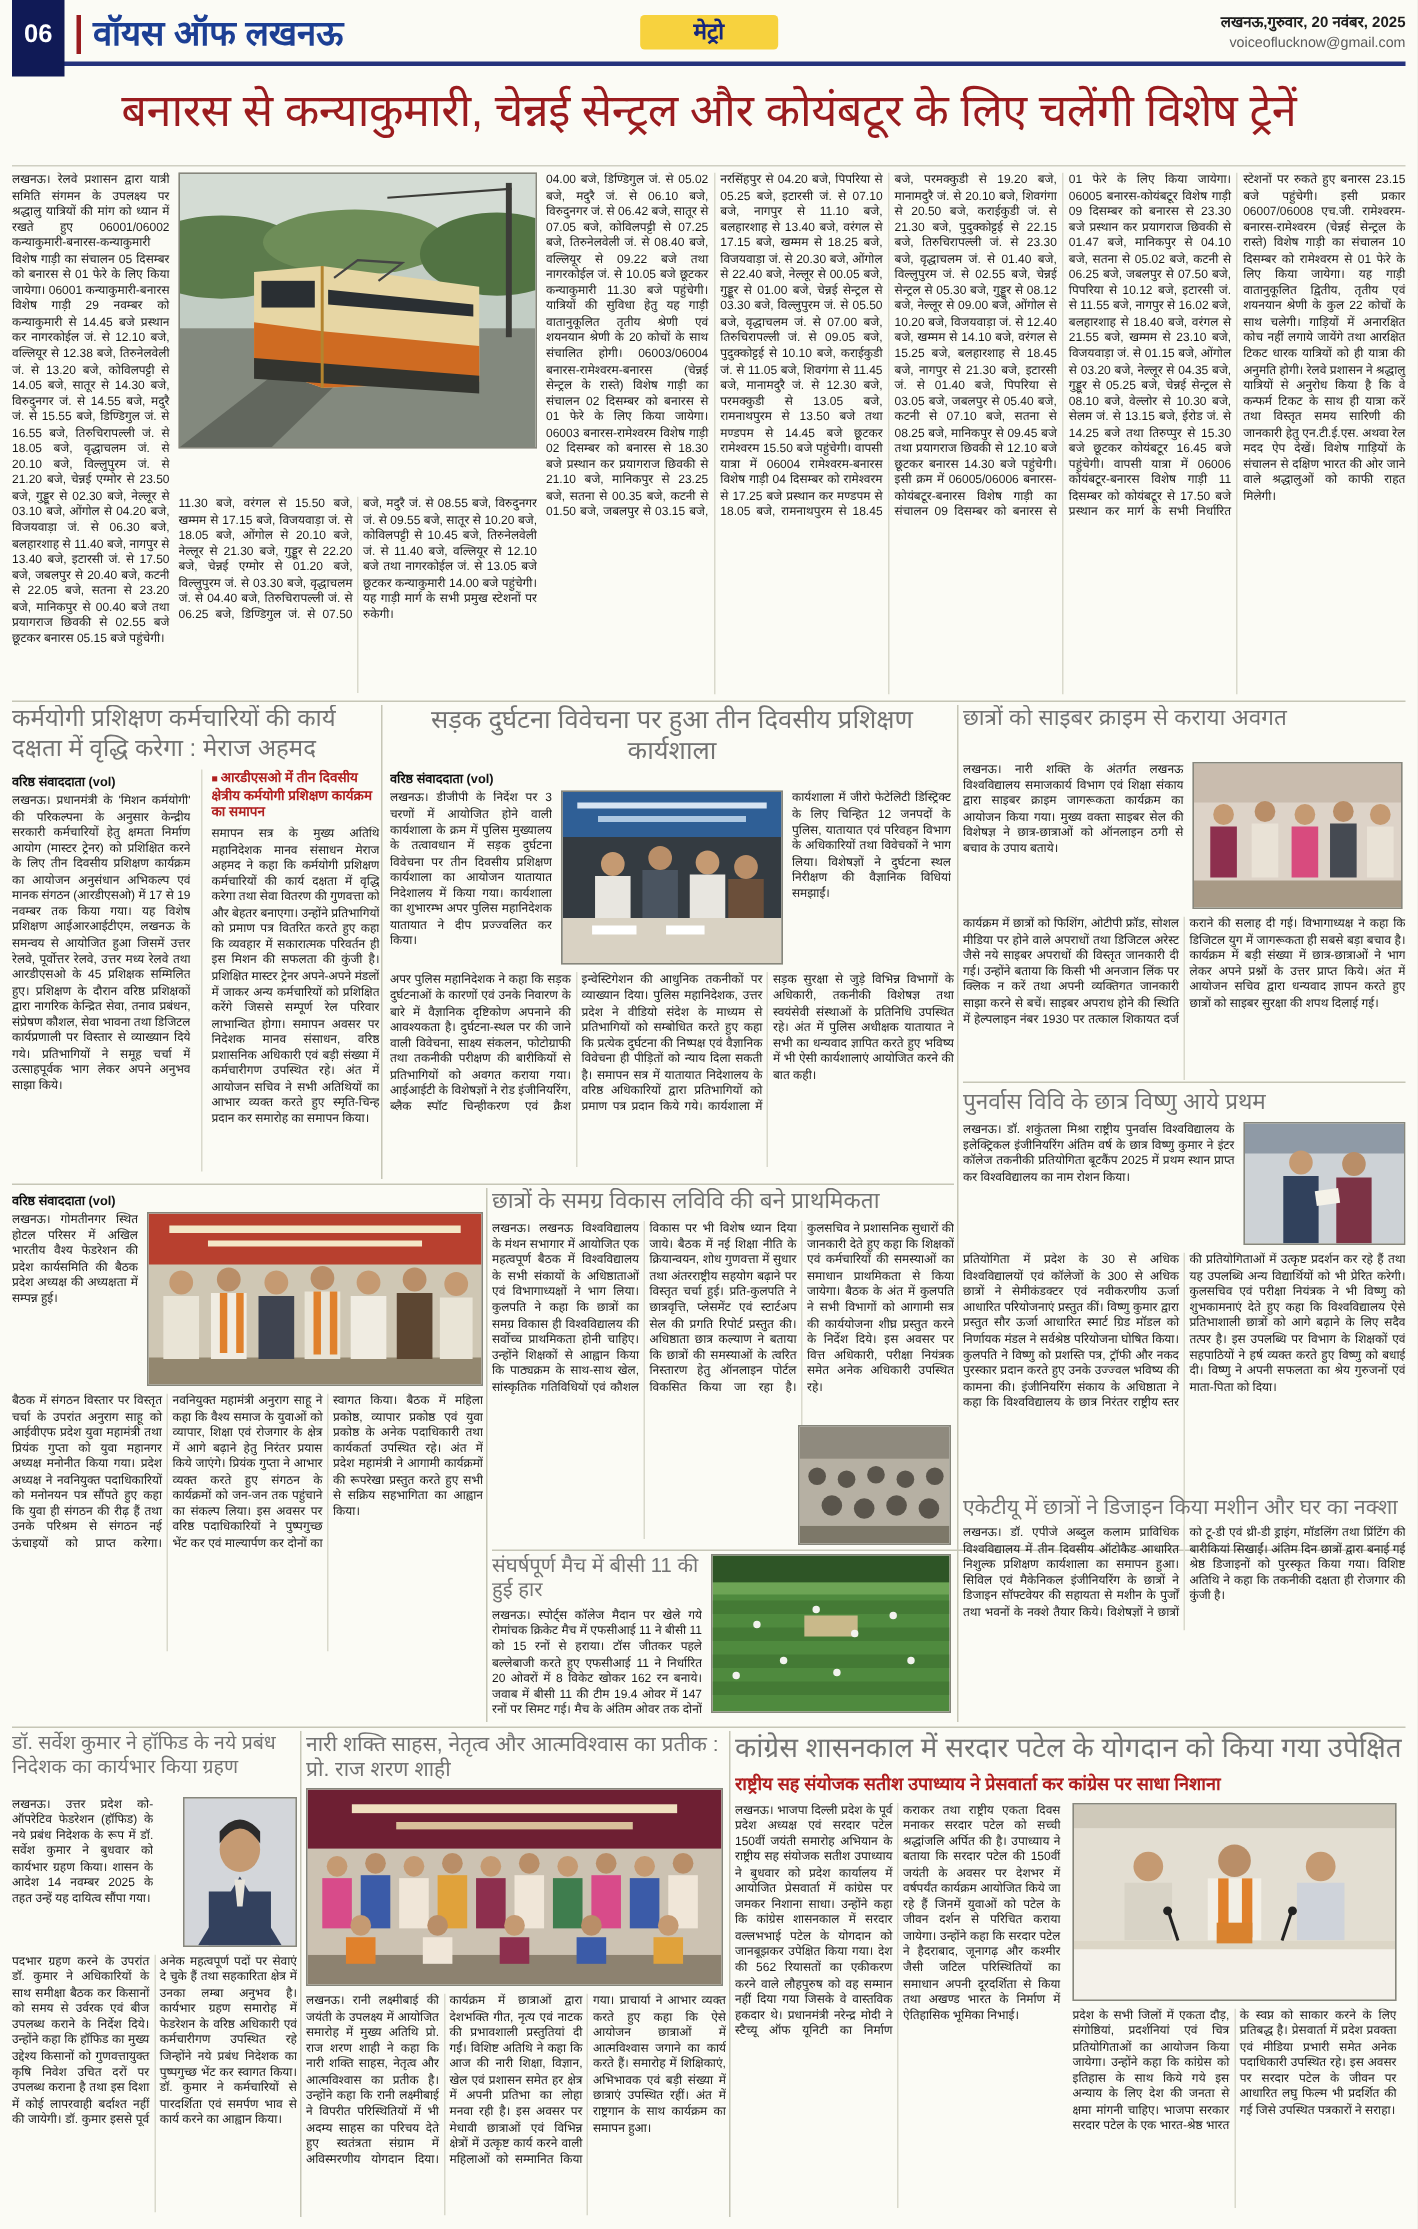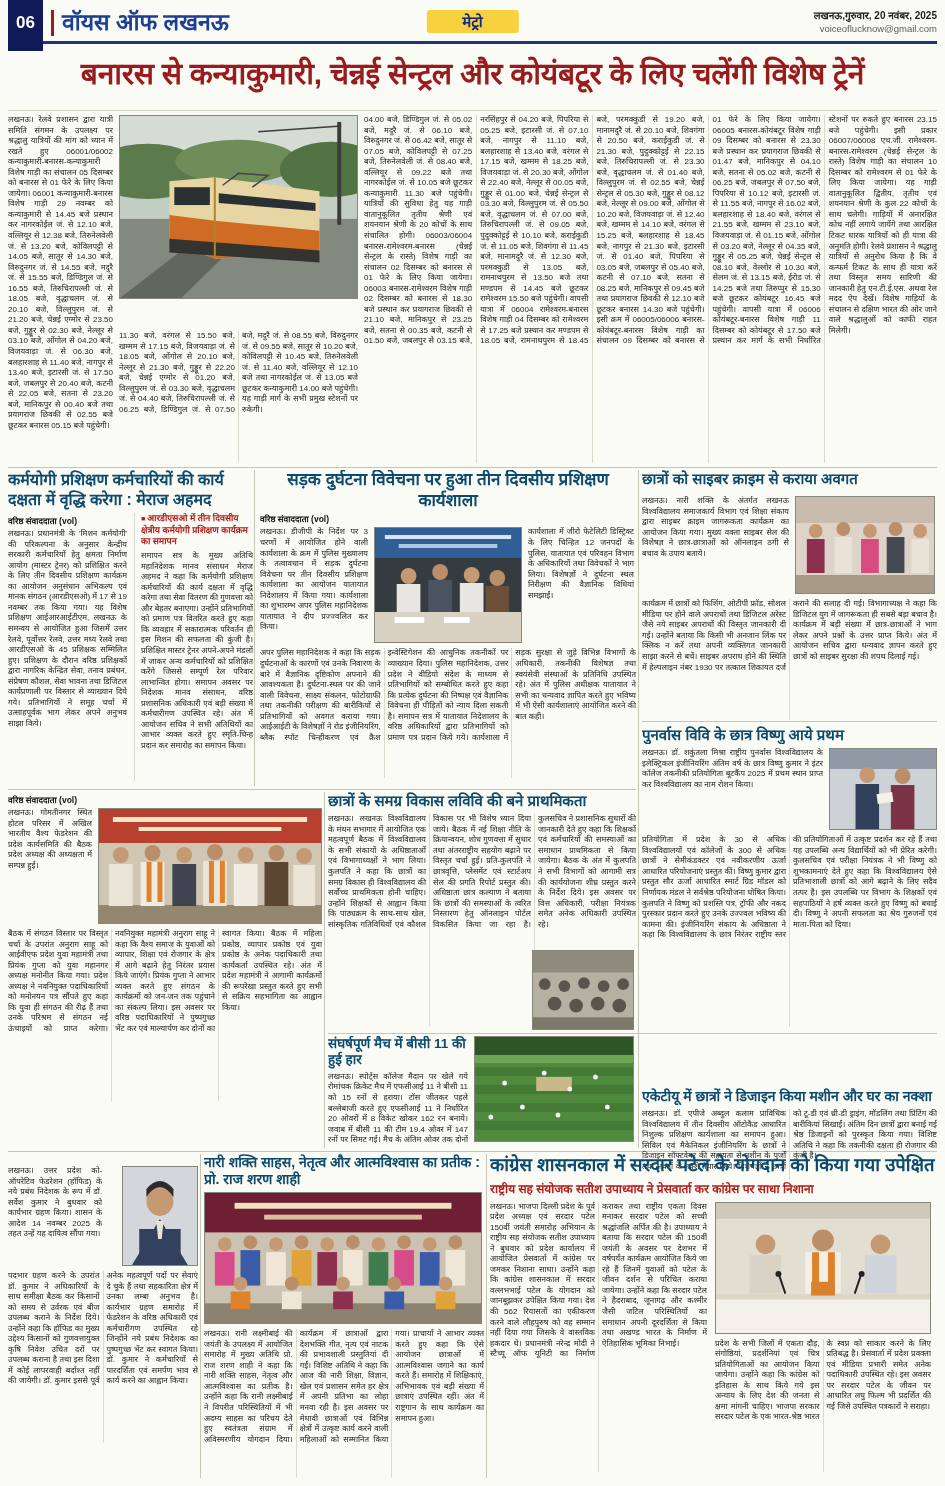--- a/index.html
+++ b/index.html
@@ -1,21 +1,21 @@
 <!DOCTYPE html>
 <html style="--masthead-blue: #1c3f94; --section-bg: #f7d23e; --headline-red: #9a1b1e; --accent-red: #b01f1f; --rule-blue: #24327c;"><head>
 <meta charset="utf-8">
 <style>
   *{margin:0;padding:0;box-sizing:border-box}
   html,body{background:#e9e9e2}
   .page{position:relative;width:945px;height:1486px;margin:0 auto;background:#fbfbf5;
         font-family:"Liberation Sans","DejaVu Sans",sans-serif;color:#161616;overflow:hidden}
   .abs{position:absolute}
   .bt{font-size:8px;line-height:1.32;text-align:justify;overflow:hidden;word-break:break-word;color:#1b1b1b}
-  .hl{font-weight:700;color:#0c4a6e;line-height:1.22}
+  .hl{font-weight:400;color:#737373;line-height:1.22}
   .fit{white-space:nowrap;overflow:hidden;display:block;transform-origin:left center}
   .byline{font-size:8.5px;font-weight:700;color:#111;margin:2px 0 3px}
   .subhead-red{font-size:9px;font-weight:700;color:var(--accent-red,#b01f1f);line-height:1.3;margin-bottom:3px}
   .subhead-red::before{content:"■ ";font-size:7px}
   .photo{border:1px solid #86867c;background:#cfcfc6;overflow:hidden}
   .photo svg{display:block;width:100%;height:100%}
   .cap{font-size:9.5px;font-weight:700;line-height:1.28;color:#0e0e0e}
   .divider{position:absolute;background:#c6c6b6}
   .cols2{column-count:2;column-gap:7px;column-rule:1px solid #d9d9cc}
   .cols3{column-count:3;column-gap:7px;column-rule:1px solid #d9d9cc}
@@ -26,21 +26,21 @@
   .pageno{background:#101a56;color:#fff;font-weight:700;font-size:17px;padding:20px 8px;line-height:1}
   .mastbar{width:3px;height:26px;background:var(--headline-red,#9a1b1e);margin:0 8px}
   .mast-title{color:var(--masthead-blue,#1c3f94);font-size:23px;font-weight:700;line-height:1}
   .section-pill{position:absolute;left:50%;top:6px;transform:translateX(-50%);
                 background:var(--section-bg,#f7d23e);color:#15267d;font-weight:700;font-size:15px;
                 padding:4px 36px;border-radius:3px;line-height:1}
   .mast-right{margin-left:auto;text-align:right;line-height:1.35}
   .dateline{font-weight:700;font-size:10px;color:#1d1d1d}
   .email{font-size:9.5px;color:#5a5a5a}
   .lead-headline{position:absolute;left:8px;top:52px;width:929px;text-align:center;
-                 font-size:30px;font-weight:700;letter-spacing:-0.3px;
+                 font-size:30px;font-weight:400;letter-spacing:-0.3px;
                  color:var(--headline-red,#9a1b1e)}
 </style>
 </head>
 <body>
 
 <div class="page">
 
   <header class="masthead">
     <span class="pageno">06</span>
     <span class="mastbar"></span>
@@ -131,21 +131,21 @@
           <rect x="70" y="89" width="26" height="6" fill="#ffffff"></rect>
         </svg>
       </div>
       <div class="bt" style="width:106px;height:116px">कार्यशाला में जीरो फेटेलिटी डिस्ट्रिक्ट के लिए चिन्हित 12 जनपदों के पुलिस, यातायात एवं परिवहन विभाग के अधिकारियों तथा विवेचकों ने भाग लिया। विशेषज्ञों ने दुर्घटना स्थल निरीक्षण की वैज्ञानिक विधियां समझाईं।</div>
     </div>
     <div class="bt cols3" style="margin-top:5px;height:130px">अपर पुलिस महानिदेशक ने कहा कि सड़क दुर्घटनाओं के कारणों एवं उनके निवारण के बारे में वैज्ञानिक दृष्टिकोण अपनाने की आवश्यकता है। दुर्घटना-स्थल पर की जाने वाली विवेचना, साक्ष्य संकलन, फोटोग्राफी तथा तकनीकी परीक्षण की बारीकियों से प्रतिभागियों को अवगत कराया गया। आईआईटी के विशेषज्ञों ने रोड इंजीनियरिंग, ब्लैक स्पॉट चिन्हीकरण एवं क्रैश इन्वेस्टिगेशन की आधुनिक तकनीकों पर व्याख्यान दिया। पुलिस महानिदेशक, उत्तर प्रदेश ने वीडियो संदेश के माध्यम से प्रतिभागियों को सम्बोधित करते हुए कहा कि प्रत्येक दुर्घटना की निष्पक्ष एवं वैज्ञानिक विवेचना ही पीड़ितों को न्याय दिला सकती है। समापन सत्र में यातायात निदेशालय के वरिष्ठ अधिकारियों द्वारा प्रतिभागियों को प्रमाण पत्र प्रदान किये गये। कार्यशाला में सड़क सुरक्षा से जुड़े विभिन्न विभागों के अधिकारी, तकनीकी विशेषज्ञ तथा स्वयंसेवी संस्थाओं के प्रतिनिधि उपस्थित रहे। अंत में पुलिस अधीक्षक यातायात ने सभी का धन्यवाद ज्ञापित करते हुए भविष्य में भी ऐसी कार्यशालाएं आयोजित करने की बात कही।</div>
   </section>
 
   <section class="abs" style="left:642px;top:470px;width:295px;height:250px;overflow:hidden">
     <div class="hl fit" style="font-size:15px">छात्रों को साइबर क्राइम से कराया अवगत</div>
-    <div style="display:flex;gap:6px;margin-top:8px;height:98px">
+    <div style="display:flex;gap:6px;margin-top:20px;height:98px">
       <div class="bt" style="width:147px;height:98px">लखनऊ। नारी शक्ति के अंतर्गत लखनऊ विश्वविद्यालय समाजकार्य विभाग एवं शिक्षा संकाय द्वारा साइबर क्राइम जागरूकता कार्यक्रम का आयोजन किया गया। मुख्य वक्ता साइबर सेल की विशेषज्ञ ने छात्र-छात्राओं को ऑनलाइन ठगी से बचाव के उपाय बताये।</div>
       <div class="photo" style="width:140px;height:98px">
         <svg viewBox="0 0 140 96" preserveAspectRatio="none">
           <rect width="140" height="96" fill="#ddd3c8"></rect>
           <rect width="140" height="26" fill="#c9bcae"></rect>
           <rect y="78" width="140" height="18" fill="#a89a86"></rect>
           <circle cx="20" cy="34" r="7" fill="#c59a72"></circle>
             <rect x="11" y="42" width="18" height="34" fill="#8d2f4e"></rect>
           <circle cx="48" cy="32" r="7" fill="#b98e68"></circle>
             <rect x="39" y="40" width="18" height="36" fill="#e9e2d6"></rect>
@@ -173,21 +173,21 @@
             <rect x="26" y="35" width="24" height="45" fill="#31415c"></rect>
           <circle cx="74" cy="27" r="8" fill="#b98e68"></circle>
             <rect x="62" y="36" width="24" height="44" fill="#7c3345"></rect>
           <rect x="48" y="44" width="16" height="10" fill="#f5f2e8" transform="rotate(-8 56 49)"></rect>
         </svg>
       </div>
     </div>
     <div class="bt cols2" style="margin-top:5px;height:192px">प्रतियोगिता में प्रदेश के 30 से अधिक विश्वविद्यालयों एवं कॉलेजों के 300 से अधिक छात्रों ने सेमीकंडक्टर एवं नवीकरणीय ऊर्जा आधारित परियोजनाएं प्रस्तुत कीं। विष्णु कुमार द्वारा प्रस्तुत सौर ऊर्जा आधारित स्मार्ट ग्रिड मॉडल को निर्णायक मंडल ने सर्वश्रेष्ठ परियोजना घोषित किया। कुलपति ने विष्णु को प्रशस्ति पत्र, ट्रॉफी और नकद पुरस्कार प्रदान करते हुए उनके उज्ज्वल भविष्य की कामना की। इंजीनियरिंग संकाय के अधिष्ठाता ने कहा कि विश्वविद्यालय के छात्र निरंतर राष्ट्रीय स्तर की प्रतियोगिताओं में उत्कृष्ट प्रदर्शन कर रहे हैं तथा यह उपलब्धि अन्य विद्यार्थियों को भी प्रेरित करेगी। कुलसचिव एवं परीक्षा नियंत्रक ने भी विष्णु को शुभकामनाएं देते हुए कहा कि विश्वविद्यालय ऐसे प्रतिभाशाली छात्रों को आगे बढ़ाने के लिए सदैव तत्पर है। इस उपलब्धि पर विभाग के शिक्षकों एवं सहपाठियों ने हर्ष व्यक्त करते हुए विष्णु को बधाई दी। विष्णु ने अपनी सफलता का श्रेय गुरुजनों एवं माता-पिता को दिया।</div>
   </section>
 
-  <section class="abs" style="left:642px;top:1088px;width:295px;height:112px;overflow:hidden">
+  <section class="abs" style="left:642px;top:996px;width:295px;height:112px;overflow:hidden">
     <div class="hl" style="font-size:14px">एकेटीयू में छात्रों ने डिजाइन किया मशीन और घर का नक्शा</div>
     <div class="bt cols2" style="margin-top:4px;height:70px">लखनऊ। डॉ. एपीजे अब्दुल कलाम प्राविधिक विश्वविद्यालय में तीन दिवसीय ऑटोकैड आधारित निशुल्क प्रशिक्षण कार्यशाला का समापन हुआ। सिविल एवं मैकेनिकल इंजीनियरिंग के छात्रों ने डिजाइन सॉफ्टवेयर की सहायता से मशीन के पुर्जों तथा भवनों के नक्शे तैयार किये। विशेषज्ञों ने छात्रों को टू-डी एवं थ्री-डी ड्राइंग, मॉडलिंग तथा प्रिंटिंग की बारीकियां सिखाईं। अंतिम दिन छात्रों द्वारा बनाई गई श्रेष्ठ डिजाइनों को पुरस्कृत किया गया। विशिष्ट अतिथि ने कहा कि तकनीकी दक्षता ही रोजगार की कुंजी है।</div>
   </section>
 
   <section class="abs" style="left:8px;top:792px;width:314px;height:356px;overflow:hidden">
     <div class="byline">वरिष्ठ संवाददाता (vol)</div>
     <div style="display:flex;gap:6px;height:116px">
       <div class="bt" style="width:84px;height:116px">लखनऊ। गोमतीनगर स्थित होटल परिसर में अखिल भारतीय वैश्य फेडरेशन की प्रदेश कार्यसमिति की बैठक प्रदेश अध्यक्ष की अध्यक्षता में सम्पन्न हुई।</div>
       <div class="photo" style="width:224px;height:116px">
         <svg viewBox="0 0 224 114" preserveAspectRatio="none">
@@ -270,20 +270,21 @@
               <circle cx="84" cy="78" r="2.5"></circle>
               <circle cx="134" cy="70" r="2.5"></circle>
               <circle cx="16" cy="80" r="2.5"></circle>
           </g>
         </svg>
       </div>
     </div>
   </section>
 
   <section class="abs" style="left:8px;top:1154px;width:190px;height:324px;overflow:hidden">
+    <div class="hl" style="font-size:13px">डॉ. सर्वेश कुमार ने हॉफिड के नये प्रबंध निदेशक का कार्यभार किया ग्रहण</div>
     <div style="display:flex;gap:20px;margin-top:12px;height:100px">
       <div class="bt" style="width:102px;height:100px">लखनऊ। उत्तर प्रदेश को-ऑपरेटिव फेडरेशन (हॉफिड) के नये प्रबंध निदेशक के रूप में डॉ. सर्वेश कुमार ने बुधवार को कार्यभार ग्रहण किया। शासन के आदेश 14 नवम्बर 2025 के तहत उन्हें यह दायित्व सौंपा गया।</div>
       <div class="photo" style="width:82px;height:100px">
         <svg viewBox="0 0 82 98" preserveAspectRatio="none">
           <rect width="82" height="98" fill="#d3d6da"></rect>
           <circle cx="41" cy="34" r="15" fill="#c59a72"></circle>
           <path d="M26 30 Q41 10 56 30 L56 22 Q41 6 26 22 Z" fill="#2b2b2b"></path>
           <polygon points="10,98 41,52 72,98" fill="#33415e"></polygon>
           <rect x="18" y="62" width="46" height="36" fill="#33415e"></rect>
           <polygon points="37,54 45,54 43,72 39,72" fill="#e8e4da"></polygon>

